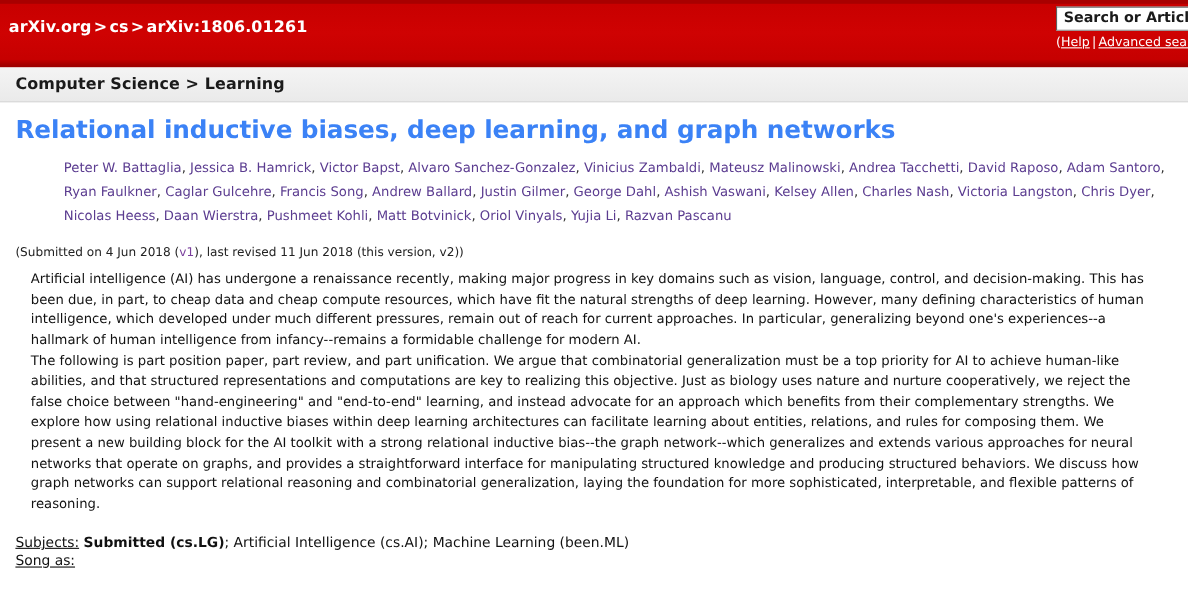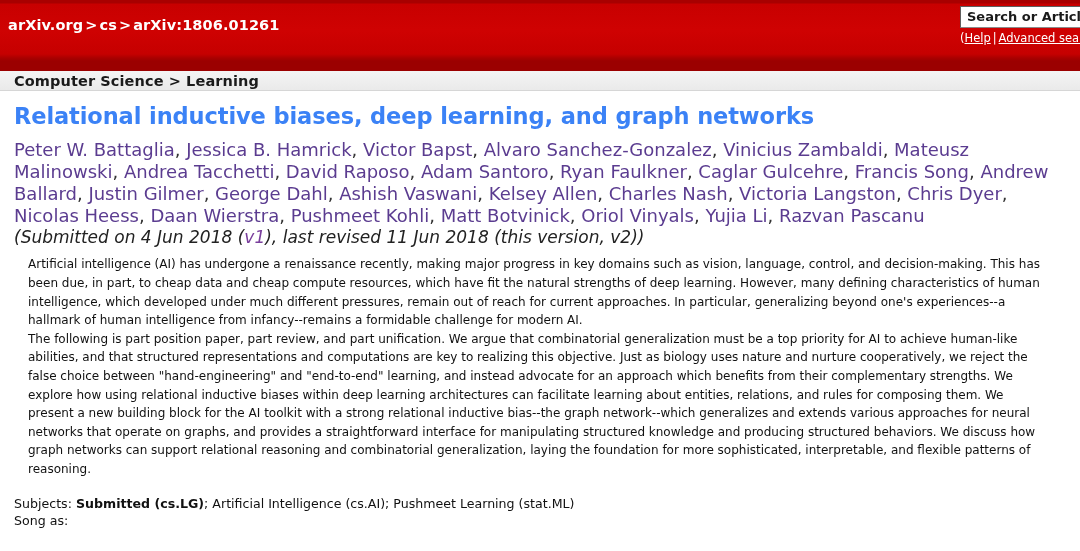--- a/index.html
+++ b/index.html
@@ -9,21 +9,21 @@
     height: 551px;
     background: #ffffff;
     font-family: "DejaVu Sans", "Liberation Sans", sans-serif;
     overflow: hidden;
     position: relative;
   }
 
   
   .header {
     position: relative;
-    height: 71px;
+    height: 61px;
     background: #cc0000;
     background-image: linear-gradient(to bottom,
         #a80000 0px, #a80000 3px,
         #c80000 4px, #cf0202 30px,
         #c60000 54px, #aa0000 58px, #9b0000 61px);
     overflow: hidden;
   }
   .breadcrumb-top {
     position: absolute;
     left: 8px;
@@ -67,21 +67,21 @@
     white-space: nowrap;
   }
   .search-links a {
     color: #ffffff;
     text-align: right;
   }
   .search-links .pipe { text-decoration: none; padding: 0 2px; }
 
   
   .subject-bar {
-    height: 20px;
+    height: 32px;
     background: #f0f0f0;
     background-image: linear-gradient(to bottom, #f4f4f4, #eaeaea);
     border-bottom: 1px solid #d6d6d6;
     padding-left: 14px;
     display: flex;
     align-items: center;
   }
   .subject-bar .txt {
     font-size: 14.5px;
     font-weight: bold;
@@ -95,36 +95,36 @@
   .paper-title {
     font-size: 22.5px;
     font-weight: bold;
     color: #3b82f6;
     margin: 12px 0 9px 0;
     line-height: 1.18;
     letter-spacing: -0.1px;
   }
 
   .authors {
-    font-size: 18px;
+    font-size: 12px;
     line-height: 22.2px;
     color: #5b3c90;
     max-width: 1054px;
+    margin-left: 44px;
   }
   .authors a {
     color: #5b3c90;
     text-decoration: none;
   }
   .authors .comma { color: #333333; }
 
   .submitted {
-    font-size: 17px;
-    font-style: italic;
+    font-size: 11px;
     color: #222222;
-    margin-top: 0;
+    margin-top: 16px;
     margin-bottom: 8px;
   }
   .submitted a { color: #7a3f9d; text-decoration: none; }
 
   
   .abstract {
     margin: 0 0 0 14px;
     padding-right: 14px;
     font-size: 12px;
     line-height: 18.6px;
@@ -139,20 +139,21 @@
     font-size: 12.6px;
     color: #111111;
     line-height: 16.5px;
   }
   .meta-row { display: flex; align-items: flex-start; }
   .meta-label {
     width: 62px;
     flex: 0 0 62px;
     text-align: left;
     color: #111111;
+    text-decoration: underline;
   }
   .meta-value { flex: 1; }
   .meta-value a { color: #7a3f9d; text-decoration: none; }
   .meta-value .bold { font-weight: bold; }
   .cite-sub { padding-left: 0; }
 </style>
 </head>
 <body>
 
 <div class="header">
@@ -179,21 +180,21 @@
   <div class="submitted"><span>(Submitted on 4 Jun 2018 (</span><a href="#">v1</a><span>), last revised 11 Jun 2018 (this version, v2))</span></div>
 
   <div class="abstract">
     <p>Artificial intelligence (AI) has undergone a renaissance recently, making major progress in key domains such as vision, language, control, and decision-making. This has been due, in part, to cheap data and cheap compute resources, which have fit the natural strengths of deep learning. However, many defining characteristics of human intelligence, which developed under much different pressures, remain out of reach for current approaches. In particular, generalizing beyond one's experiences--a hallmark of human intelligence from infancy--remains a formidable challenge for modern AI.</p>
     <p>The following is part position paper, part review, and part unification. We argue that combinatorial generalization must be a top priority for AI to achieve human-like abilities, and that structured representations and computations are key to realizing this objective. Just as biology uses nature and nurture cooperatively, we reject the false choice between "hand-engineering" and "end-to-end" learning, and instead advocate for an approach which benefits from their complementary strengths. We explore how using relational inductive biases within deep learning architectures can facilitate learning about entities, relations, and rules for composing them. We present a new building block for the AI toolkit with a strong relational inductive bias--the graph network--which generalizes and extends various approaches for neural networks that operate on graphs, and provides a straightforward interface for manipulating structured knowledge and producing structured behaviors. We discuss how graph networks can support relational reasoning and combinatorial generalization, laying the foundation for more sophisticated, interpretable, and flexible patterns of reasoning.</p>
   </div>
 
   <div class="metadata">
     <div class="meta-row">
       <div class="meta-label">Subjects:</div>
-      <div class="meta-value"><span class="bold">Submitted (cs.LG)</span><span>; Artificial Intelligence (cs.AI); Pushmeet Learning (stat.ML)</span></div>
+      <div class="meta-value"><span class="bold">Submitted (cs.LG)</span><span>; Artificial Intelligence (cs.AI); Machine Learning (been.ML)</span></div>
     </div>
     <div class="meta-row">
       <div class="meta-label">Song as:</div>
       <div class="meta-value">
       </div>
     </div>
   </div>
 
 </div>
 

